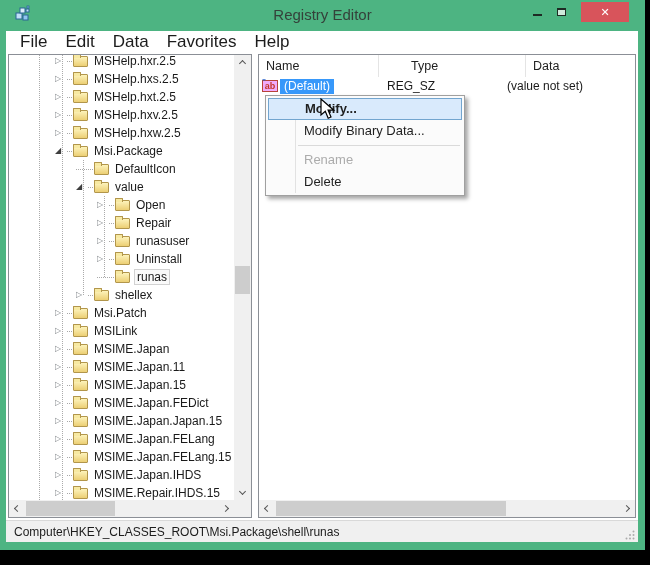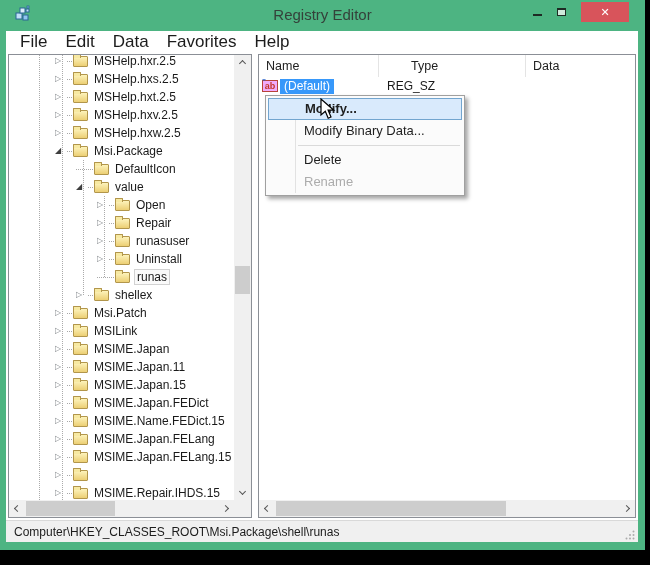--- a/index.html
+++ b/index.html
@@ -268,38 +268,39 @@
               <div class="t-row" style="padding-left: 46px;">
                 <span class="exp">▷</span>
                 <span class="stub"></span>
                 <span class="folder"></span>
                 <span class="t-label">MSIME.Japan.FEDict</span>
               </div>
               <div class="t-row" style="padding-left: 46px;">
                 <span class="exp">▷</span>
                 <span class="stub"></span>
                 <span class="folder"></span>
-                <span class="t-label">MSIME.Name.FEDict.15</span>
+                <span class="t-label">MSIME.Japan.Japan.15</span>
               </div>
               <div class="t-row" style="padding-left: 46px;">
                 <span class="exp">▷</span>
                 <span class="stub"></span>
                 <span class="folder"></span>
                 <span class="t-label">MSIME.Japan.FELang</span>
               </div>
               <div class="t-row" style="padding-left: 46px;">
                 <span class="exp">▷</span>
                 <span class="stub"></span>
                 <span class="folder"></span>
                 <span class="t-label">MSIME.Japan.FELang.15</span>
               </div>
               <div class="t-row" style="padding-left: 46px;">
                 <span class="exp">▷</span>
                 <span class="stub"></span>
                 <span class="folder"></span>
+                <span class="t-label">MSIME.Japan.IHDS</span>
               </div>
               <div class="t-row" style="padding-left: 46px;">
                 <span class="exp">▷</span>
                 <span class="stub"></span>
                 <span class="folder"></span>
                 <span class="t-label">MSIME.Repair.IHDS.15</span>
               </div>
             </div>
         </div>
         <div class="vscroll">
@@ -329,20 +330,21 @@
             <div class="hcol">Type</div>
             <div class="hcol">Data</div>
           </div>
         <div id="list-rows">
             <div class="l-row">
               <div class="cell-name">
                 <span class="ab-icon">ab</span>
                 <span class="chip">(Default)</span>
               </div>
               <div class="cell-type">REG_SZ</div>
+              <div class="cell-data">(value not set)</div>
             </div>
           </div>
         <div class="hscroll">
           <span class="sb-arrow">
               <span class="chev left"></span>
             </span>
           <span class="h-thumb"></span>
           <span class="sb-arrow" style="position:absolute; right:0;">
               <span class="chev right"></span>
             </span>
@@ -365,21 +367,21 @@
       </span>
     </div>
 
   </div>
 </div>
 
 <div class="context-menu" id="context-menu">
     <div class="cm-item bold hl">Modify...</div>
     <div class="cm-item">Modify Binary Data...</div>
     <div class="cm-sep"></div>
+    <div class="cm-item disabled">Rename</div>
     <div class="cm-item">Delete</div>
-    <div class="cm-item disabled">Rename</div>
   </div>
 
 <span class="cursor">
   <svg width="18" height="23" viewBox="0 0 18 23">
     <polygon points="1,1 1,17 5.3,13.2 8.2,20.2 11,19 8.1,12.2 13.8,12.2" fill="#fff" stroke="#000" stroke-width="1.2"></polygon>
   </svg>
 </span>
 
 </body></html>

